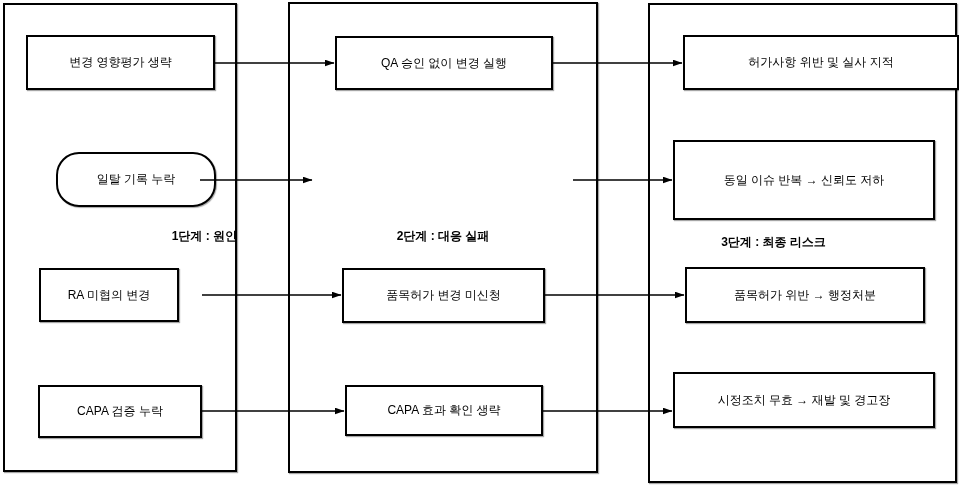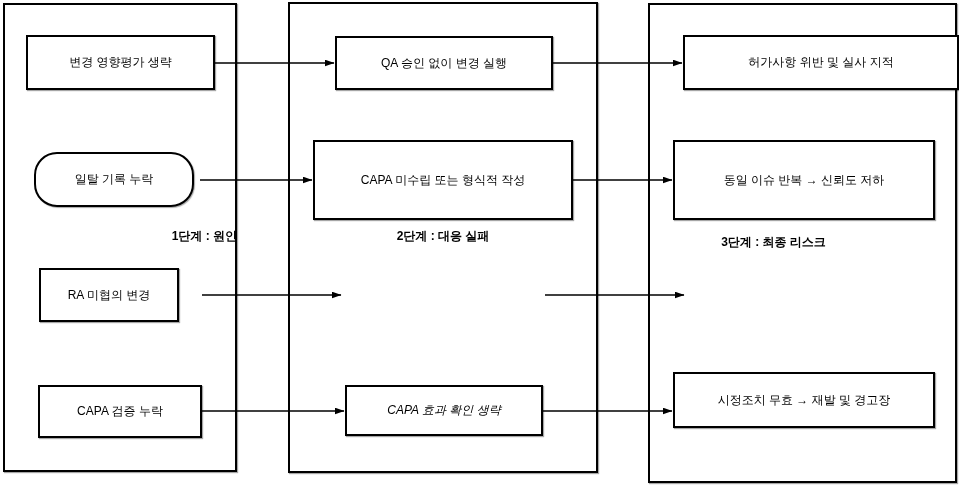--- a/index.html
+++ b/index.html
@@ -35,27 +35,27 @@
     display: flex;
     align-items: center;
     justify-content: center;
     text-align: left;
     font-size: 12px;
     color: #000000;
     line-height: 1.2;
     padding: 13px 6px;
   }
   .n11 { left: 26px;  top: 35px;  width: 189px; height: 55px; }
-  .n12 { left: 34px;  top: 152px; width: 160px; height: 55px; border-radius: 23px; }
+  .n12 { left: 56px;  top: 152px; width: 160px; height: 55px; border-radius: 23px; }
   .n13 { left: 39px;  top: 268px; width: 140px; height: 54px; }
   .n14 { left: 38px;  top: 385px; width: 164px; height: 53px; }
   .n21 { left: 335px; top: 36px;  width: 218px; height: 54px; }
   .n22 { left: 313px; top: 140px; width: 260px; height: 80px; }
   .n23 { left: 342px; top: 268px; width: 203px; height: 55px; }
-  .n24 { left: 345px; top: 385px; width: 198px; height: 51px; font-style: italic; }
+  .n24 { left: 345px; top: 385px; width: 198px; height: 51px; }
   .n31 { left: 683px; top: 35px;  width: 276px; height: 55px; }
   .n32 { left: 673px; top: 140px; width: 262px; height: 80px; }
   .n33 { left: 685px; top: 267px; width: 240px; height: 56px; }
   .n34 { left: 673px; top: 372px; width: 262px; height: 56px; }
 
   .stage-label {
     position: absolute;
     font-size: 12px;
     font-weight: bold;
     color: #000000;
@@ -86,25 +86,26 @@
   <div class="container col1"></div>
   <div class="container col2"></div>
   <div class="container col3"></div>
 
   <div class="node n11">변경 영향평가 생략</div>
   <div class="node n12">일탈 기록 누락</div>
   <div class="node n13">RA 미협의 변경</div>
   <div class="node n14">CAPA 검증 누락</div>
 
   <div class="node n21">QA 승인 없이 변경 실행</div>
-  <div class="node n22">CAPA 미수립 또는 형식적 작성</div>
+  <div class="node n23">품목허가 변경 미신청</div>
   <div class="node n24">CAPA 효과 확인 생략</div>
 
   <div class="node n31">허가사항 위반 및 실사 지적</div>
   <div class="node n32">동일 이슈 반복 → 신뢰도 저하</div>
+  <div class="node n33">품목허가 위반 → 행정처분</div>
   <div class="node n34">시정조치 무효 → 재발 및 경고장</div>
 
   <div class="stage-label l1">1단계 : 원인</div>
   <div class="stage-label l2">2단계 : 대응 실패</div>
   <div class="stage-label l3">3단계 : 최종 리스크</div>
 
   <svg class="arrows" width="959" height="486" viewBox="0 0 959 486">
     <defs>
       <marker id="arrowhead" markerUnits="userSpaceOnUse" markerWidth="11" markerHeight="8" refX="9.5" refY="3.5" orient="auto">
         <path d="M0,0 L10,3.5 L0,7 Z" fill="#000000"></path>

